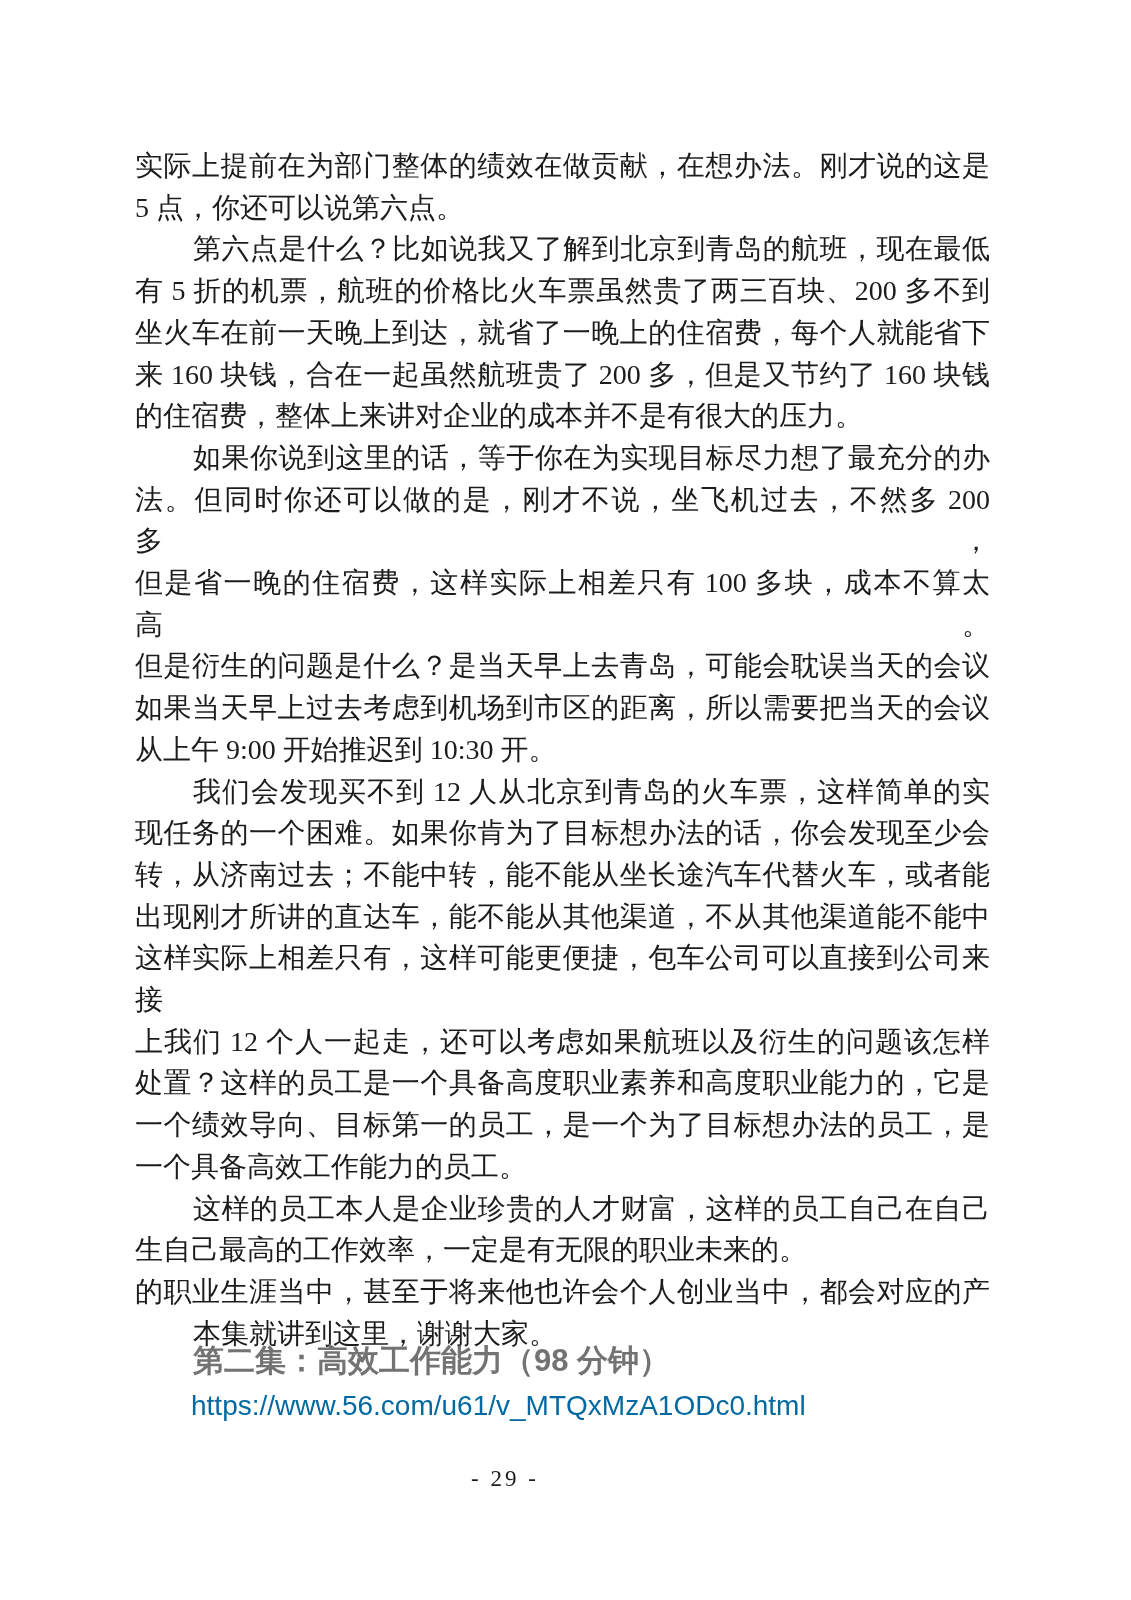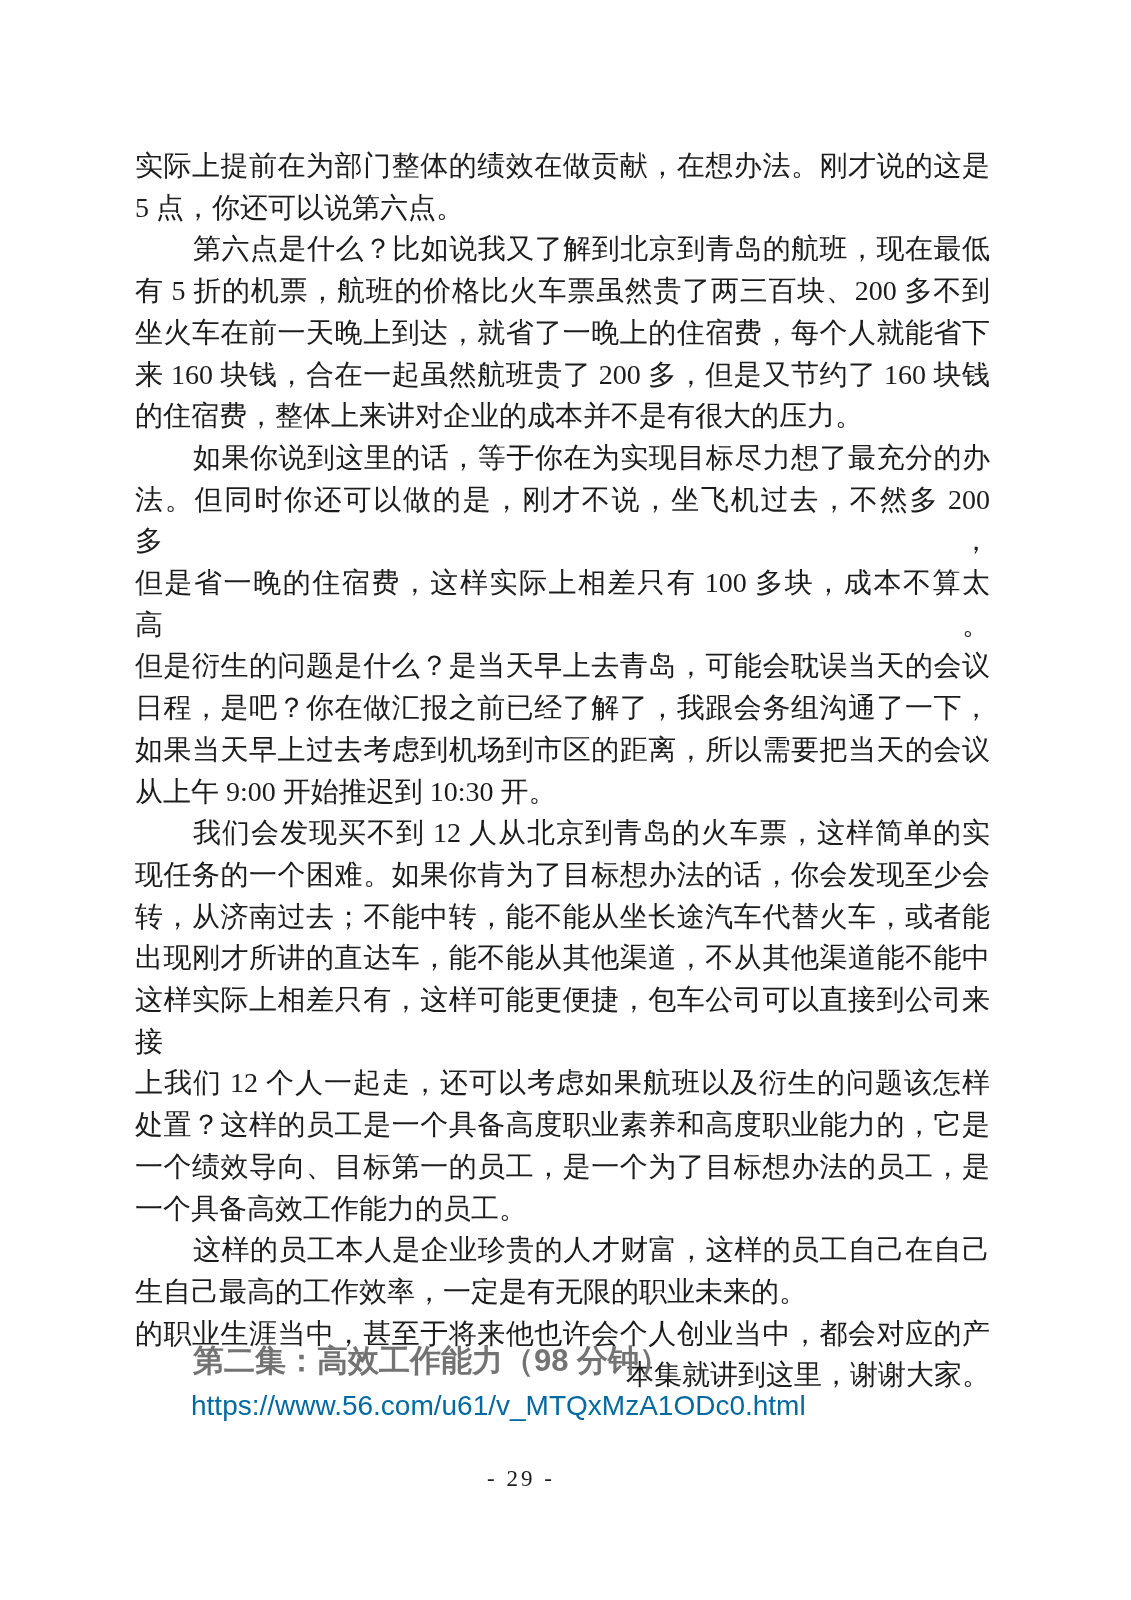--- a/index.html
+++ b/index.html
@@ -31,21 +31,20 @@
   .line {
     white-space: nowrap;
   }
   .line.fill {
     white-space: normal;
     text-align: justify;
     text-align-last: justify;
   }
   .line.indent {
     padding-left: 58px;
-    text-align: right;
   }
   .line.fill.indent {
     padding-left: 0;
     text-indent: 58px;
   }
   .section-block {
     position: absolute;
     top: 1338px;
     left: 135px;
     width: 900px;
@@ -64,21 +63,21 @@
     line-height: 44px;
     padding-left: 56px;
     font-family: "Liberation Sans", "DejaVu Sans", sans-serif;
     color: #0369a1;
     text-decoration: none;
     display: block;
   }
   .page-footer {
     position: absolute;
     top: 1466px;
-    left: 16px;
+    left: 0;
     width: 1010px;
     text-align: center;
     font-size: 23px;
     letter-spacing: 3px;
     color: #1c1c1c;
   }
 </style>
 </head>
 <body>
 
@@ -97,21 +96,20 @@
       <div class="line fill">坐火车在前一天晚上到达，就省了一晚上的住宿费，每个人就能省下</div>
       <div class="line fill">来 160 块钱，合在一起虽然航班贵了 200 多，但是又节约了 160 块钱</div>
       <div class="line end">的住宿费，整体上来讲对企业的成本并不是有很大的压力。</div>
     </div>
 
     <div class="para">
       <div class="line fill indent">如果你说到这里的话，等于你在为实现目标尽力想了最充分的办</div>
       <div class="line fill">法。但同时你还可以做的是，刚才不说，坐飞机过去，不然多 200 多，</div>
       <div class="line fill">但是省一晚的住宿费，这样实际上相差只有 100 多块，成本不算太高。</div>
       <div class="line fill">但是衍生的问题是什么？是当天早上去青岛，可能会耽误当天的会议</div>
-      <div class="line fill">日程，是吧？你在做汇报之前已经了解了，我跟会务组沟通了一下，</div>
       <div class="line fill">如果当天早上过去考虑到机场到市区的距离，所以需要把当天的会议</div>
       <div class="line end">从上午 9:00 开始推迟到 10:30 开。</div>
     </div>
 
     <div class="para">
       <div class="line fill indent">我们会发现买不到 12 人从北京到青岛的火车票，这样简单的实</div>
       <div class="line fill">现任务的一个困难。如果你肯为了目标想办法的话，你会发现至少会</div>
       <div class="line fill">转，从济南过去；不能中转，能不能从坐长途汽车代替火车，或者能</div>
       <div class="line fill">出现刚才所讲的直达车，能不能从其他渠道，不从其他渠道能不能中</div>
       <div class="line fill">这样实际上相差只有，这样可能更便捷，包车公司可以直接到公司来接</div>

